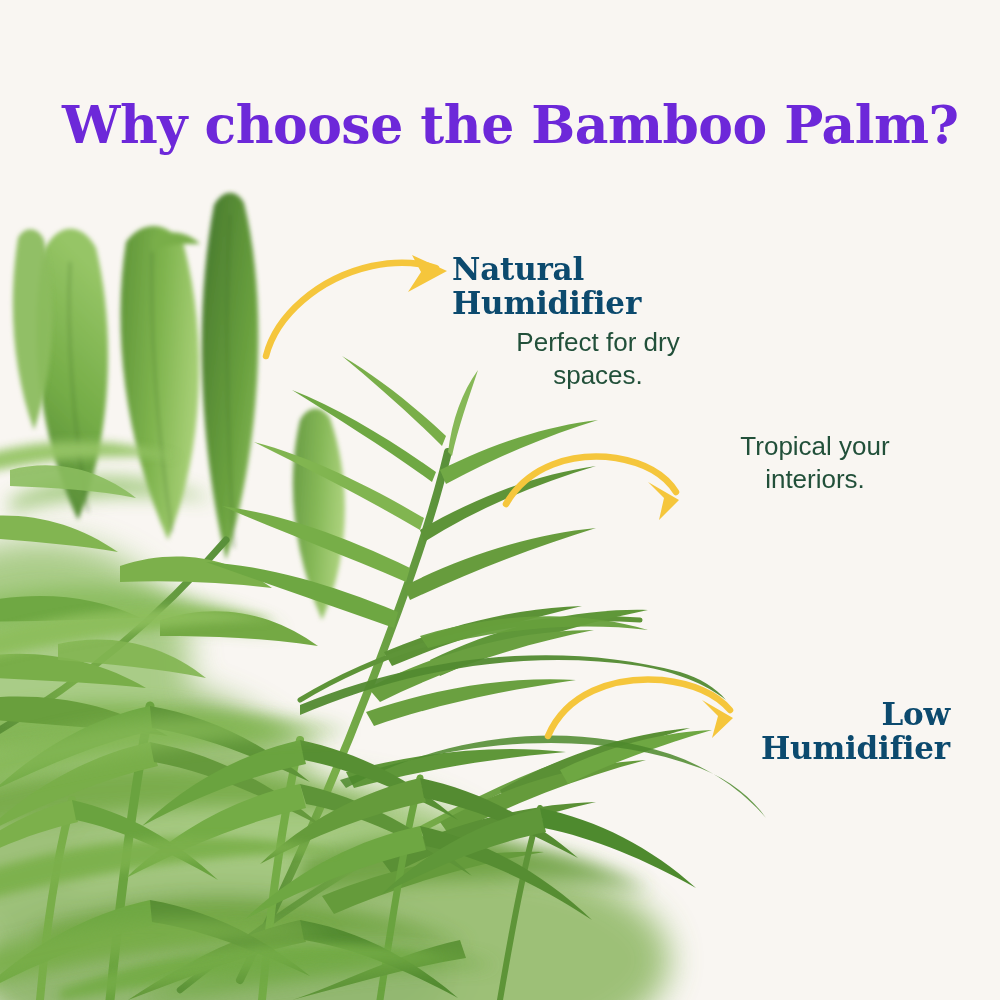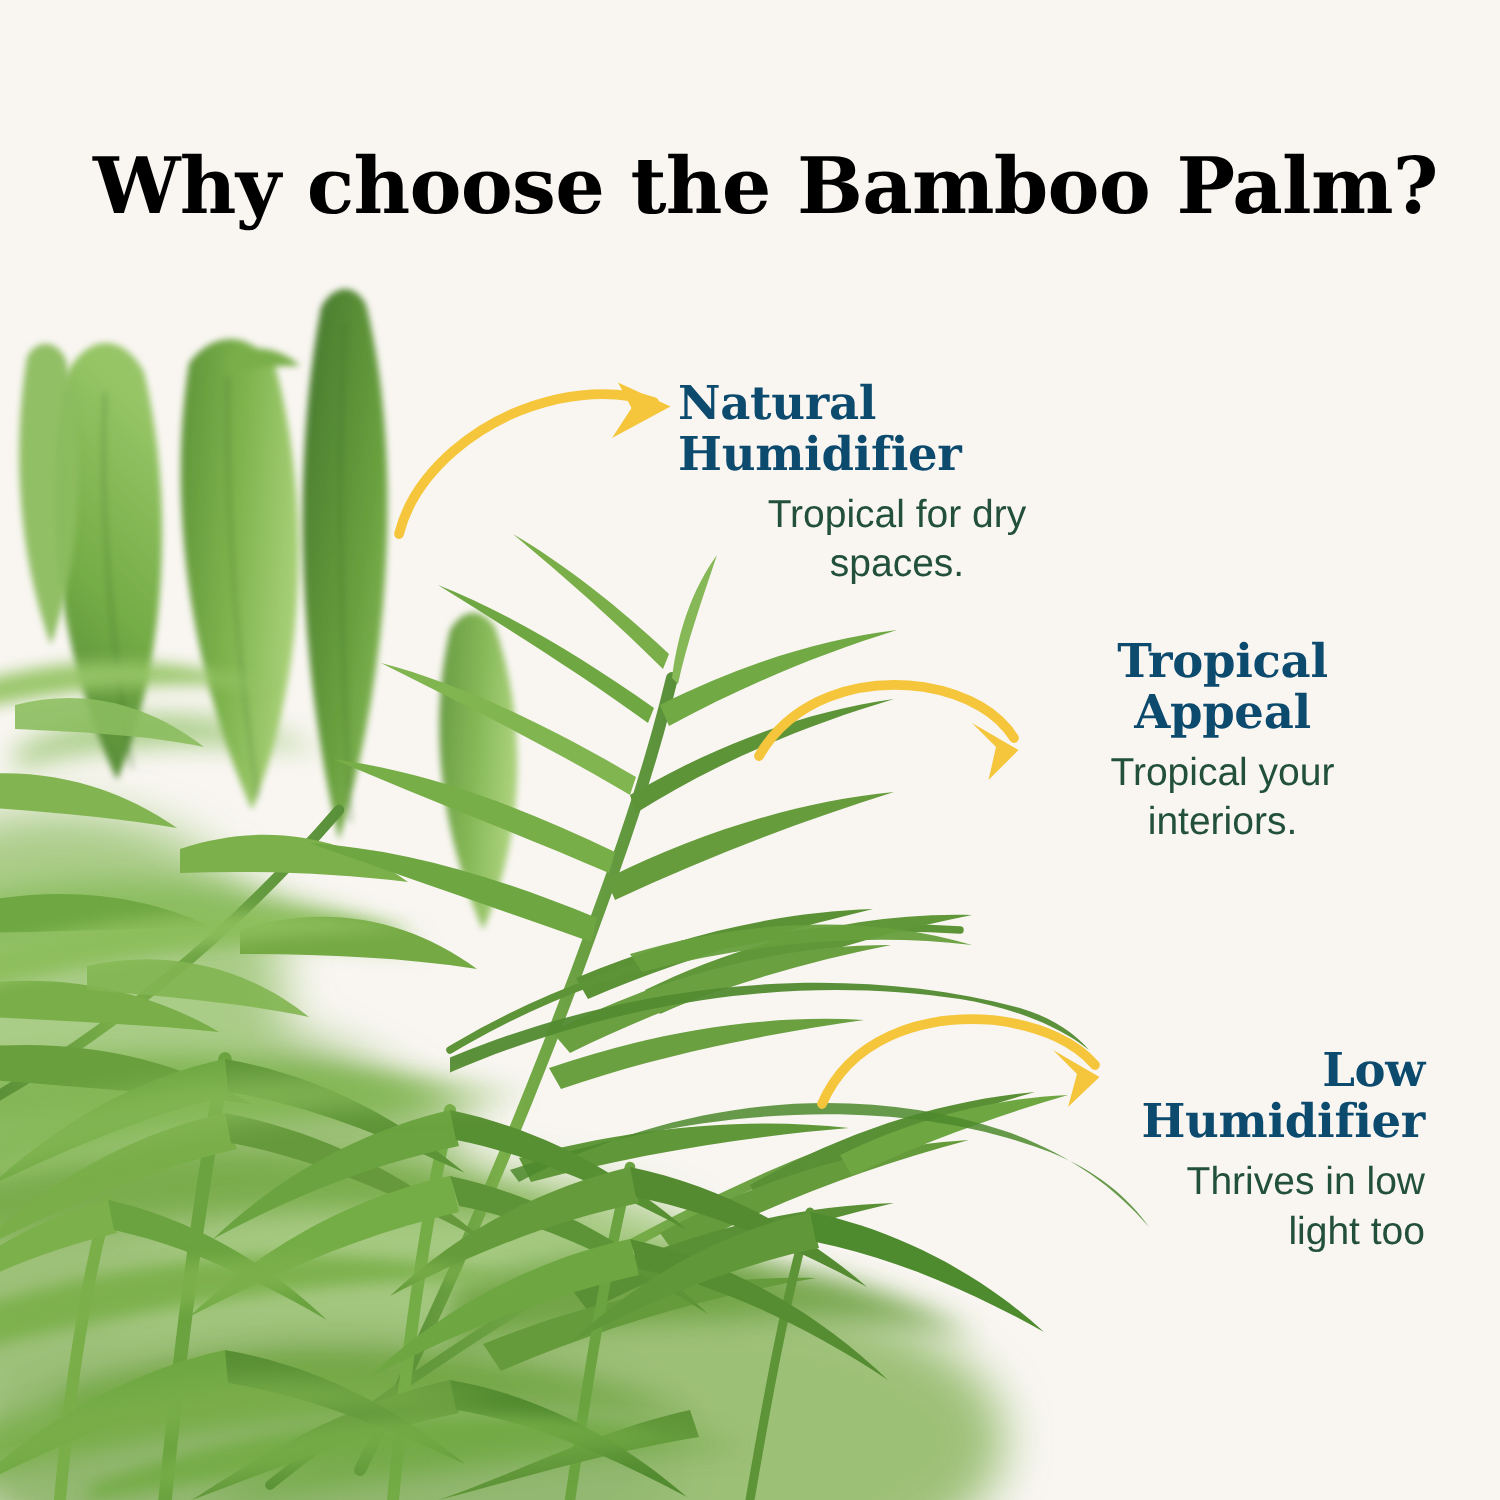--- a/index.html
+++ b/index.html
@@ -26,21 +26,21 @@
   
   #page-title{
     position:absolute;
     left:62px; top:96px;
     width:860px;
     font-family:"DejaVu Serif", serif;
     font-weight:700;
     font-size:52px;
     line-height:58px;
     letter-spacing:-0.5px;
-    color:#000000;
+    color:#6d28d9;
     white-space:nowrap;
   }
 
   
   .callout{ position:absolute; text-align:center; }
   .callout-heading{
     font-family:"DejaVu Serif", serif;
     font-weight:700;
     font-size:31px;
     line-height:34px;
@@ -264,40 +264,32 @@
       <path d="M548 736 C 566 694, 612 676, 662 680 C 696 684, 718 696, 730 710" stroke="#F5C63C" stroke-width="6.5" fill="none" stroke-linecap="round"></path>
       <path d="M733 718 L 702 700 L 718 716 L 712 738 Z" fill="#F5C63C"></path>
     </g>
   </svg>
 
   <h1 id="page-title">Why choose the Bamboo Palm?</h1>
 
   <div class="callout" id="callout-humidifier">
     <div class="callout-heading">Natural Humidifier</div>
     <div class="callout-body">
-      <div>Tropical for dry</div>
+      <div>Perfect for dry</div>
       <div>spaces.</div>
     </div>
   </div>
 
   <div class="callout" id="callout-tropical">
-    <div class="callout-heading">
-      <div>Tropical</div>
-      <div>Appeal</div>
-    </div>
     <div class="callout-body">
       <div>Tropical your</div>
       <div>interiors.</div>
     </div>
   </div>
 
   <div class="callout" id="callout-low-maintenance">
     <div class="callout-heading">
       <div>Low</div>
       <div>Humidifier</div>
     </div>
-    <div class="callout-body">
-      <div>Thrives in low</div>
-      <div>light too</div>
-    </div>
   </div>
 
 </div>
 
 </body></html>

